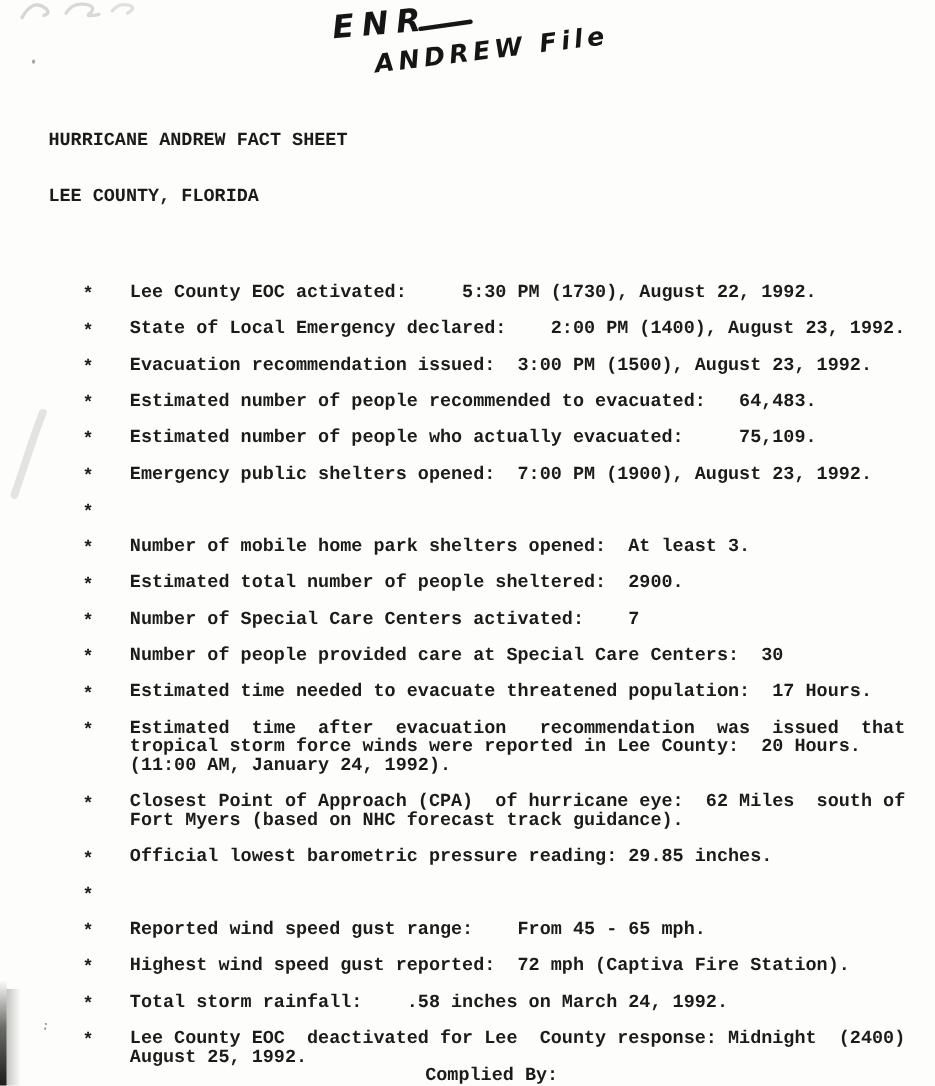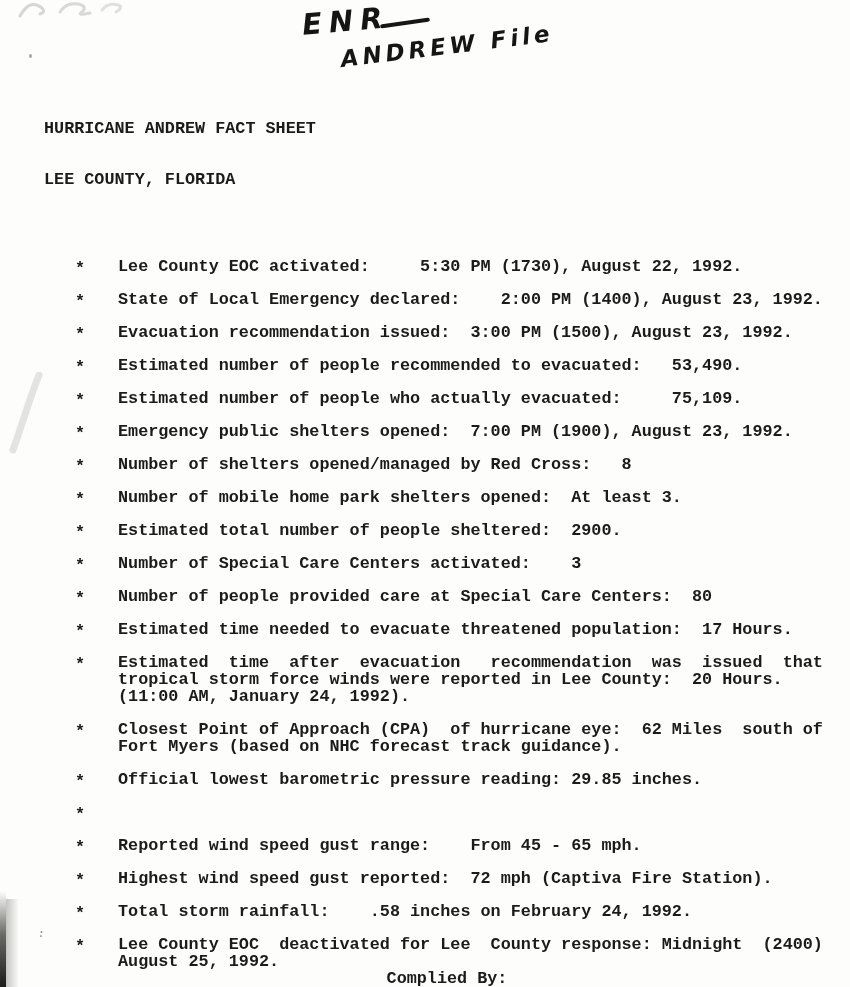--- a/index.html
+++ b/index.html
@@ -87,49 +87,48 @@
         <div class="fact">
           <span class="marker">*</span>
           <span class="fact-text">State of Local Emergency declared:    2:00 PM (1400), August 23, 1992.</span>
         </div>
         <div class="fact">
           <span class="marker">*</span>
           <span class="fact-text">Evacuation recommendation issued:  3:00 PM (1500), August 23, 1992.</span>
         </div>
         <div class="fact">
           <span class="marker">*</span>
-          <span class="fact-text">Estimated number of people recommended to evacuated:   53,490.</span>
+          <span class="fact-text">Estimated number of people recommended to evacuated:   64,483.</span>
         </div>
         <div class="fact">
           <span class="marker">*</span>
           <span class="fact-text">Estimated number of people who actually evacuated:     75,109.</span>
         </div>
         <div class="fact">
           <span class="marker">*</span>
           <span class="fact-text">Emergency public shelters opened:  7:00 PM (1900), August 23, 1992.</span>
         </div>
         <div class="fact">
           <span class="marker">*</span>
-          <span class="fact-text">Number of shelters opened/managed by Red Cross:   8</span>
         </div>
         <div class="fact">
           <span class="marker">*</span>
           <span class="fact-text">Number of mobile home park shelters opened:  At least 3.</span>
         </div>
         <div class="fact">
           <span class="marker">*</span>
           <span class="fact-text">Estimated total number of people sheltered:  2900.</span>
         </div>
         <div class="fact">
           <span class="marker">*</span>
-          <span class="fact-text">Number of Special Care Centers activated:    3</span>
+          <span class="fact-text">Number of Special Care Centers activated:    7</span>
         </div>
         <div class="fact">
           <span class="marker">*</span>
-          <span class="fact-text">Number of people provided care at Special Care Centers:  80</span>
+          <span class="fact-text">Number of people provided care at Special Care Centers:  30</span>
         </div>
         <div class="fact">
           <span class="marker">*</span>
           <span class="fact-text">Estimated time needed to evacuate threatened population:  17 Hours.</span>
         </div>
         <div class="fact">
           <span class="marker">*</span>
           <span class="fact-text">Estimated  time  after  evacuation   recommendation  was  issued  that
 tropical storm force winds were reported in Lee County:  20 Hours.
 (11:00 AM, January 24, 1992).</span>
@@ -149,21 +148,21 @@
         <div class="fact">
           <span class="marker">*</span>
           <span class="fact-text">Reported wind speed gust range:    From 45 - 65 mph.</span>
         </div>
         <div class="fact">
           <span class="marker">*</span>
           <span class="fact-text">Highest wind speed gust reported:  72 mph (Captiva Fire Station).</span>
         </div>
         <div class="fact">
           <span class="marker">*</span>
-          <span class="fact-text">Total storm rainfall:    .58 inches on February 24, 1992.</span>
+          <span class="fact-text">Total storm rainfall:    .58 inches on March 24, 1992.</span>
         </div>
         <div class="fact">
           <span class="marker">*</span>
           <span class="fact-text">Lee County EOC  deactivated for Lee  County response: Midnight  (2400)
 August 25, 1992.</span>
         </div>
       </div>
 
     <div class="complied">Complied By:</div>
 

